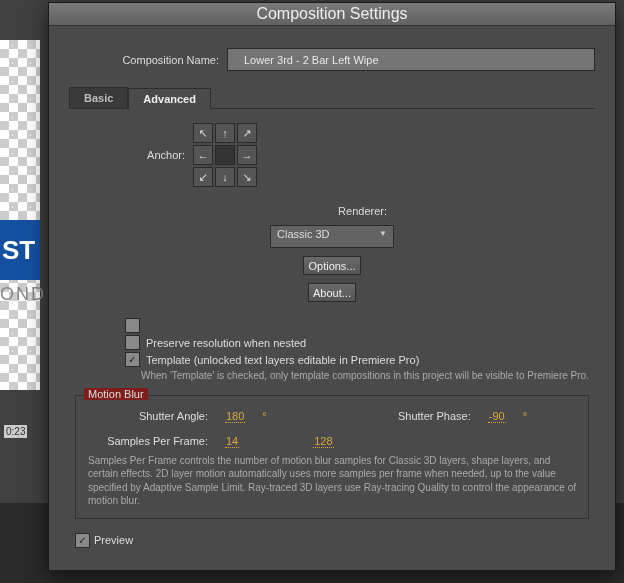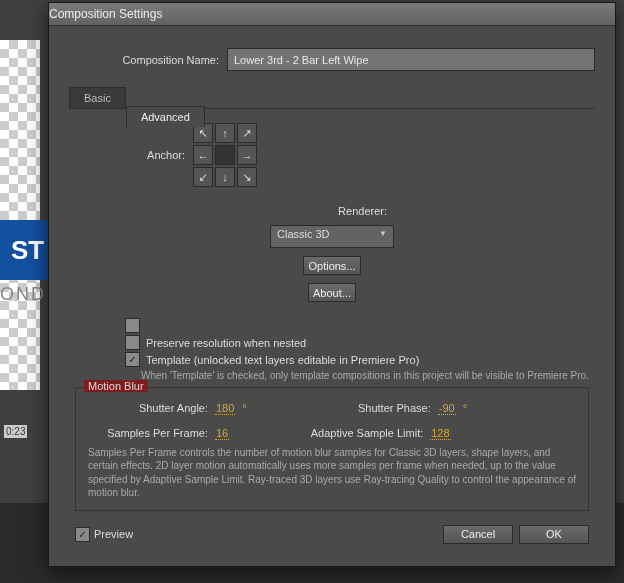--- a/index.html
+++ b/index.html
@@ -36,21 +36,21 @@
       position: absolute;
       left: 0;
       top: 220px;
       width: 38px;
       height: 60px;
       background: #1450a0;
       color: #fff;
       font-size: 26px;
       font-weight: bold;
       line-height: 60px;
-      padding-left: 11px;
+      padding-left: 2px;
     }
     .bg-text {
       position: absolute;
       left: 0;
       top: 284px;
       color: #888;
       font-size: 18px;
       letter-spacing: 2px;
     }
     .timeline-bottom {
@@ -108,22 +108,23 @@
       background: #4a4a4a;
       border: 1px solid #1a1a1a;
       box-shadow: 0 5px 20px rgba(0,0,0,0.6);
       color: #ddd;
       font-size: 11px;
     }
     .titlebar {
       background: linear-gradient(#7a7a7a, #616161);
       height: 22px;
       line-height: 22px;
+      text-align: center;
       color: #eee;
-      font-size: 12px;
+      font-size: 16px;
       border-bottom: 1px solid #333;
     }
     .body {
       padding: 14px 20px 12px 20px;
     }
     .name-row {
       display: flex;
       align-items: center;
       gap: 8px;
       margin: 8px 0 16px;
@@ -131,43 +132,44 @@
     .name-row label {
       width: 150px;
       text-align: right;
       color: #ddd;
     }
     .name-input {
       flex: 1;
       background: #747474;
       border: 1px solid #2a2a2a;
       color: #e8e8e8;
-      padding: 2px 6px;
+      padding: 2px 16px;
       font-size: 11px;
       height: 17px;
     }
     .tabs {
       display: flex;
       gap: 0;
       border-bottom: 1px solid #2e2e2e;
+      font-weight: bold;
     }
     .tab {
       padding: 4px 14px;
       font-size: 11px;
       color: #bbb;
       background: #3a3a3a;
       border: 1px solid #2e2e2e;
       border-bottom: none;
       position: relative;
       cursor: pointer;
     }
     .tab.active {
       background: #4a4a4a;
       color: #eee;
-      top: 19px;
+      top: 1px;
     }
     .tab-content {
       padding: 14px 6px 10px;
     }
     .anchor-group {
       display: flex;
       align-items: center;
       gap: 8px;
       margin-bottom: 18px;
     }
@@ -246,21 +248,21 @@
       align-items: center;
       justify-content: center;
       font-size: 10px;
       color: #222;
       cursor: pointer;
     }
     .helper {
       font-size: 10px;
       color: #aaa;
       padding-left: 66px;
-      margin: 2px 0 4px;
+      margin: 2px 0 12px;
       line-height: 1.35;
     }
     .fieldset {
       border: 1px solid #333;
       border-radius: 0;
       padding: 10px 10px 10px 12px;
       margin-top: 4px;
       position: relative;
     }
     .legend {
@@ -268,21 +270,21 @@
       top: -8px;
       left: 8px;
       background: #7f1d1d;
       padding: 0 4px;
       color: #ddd;
       font-size: 11px;
     }
     .mb-row {
       display: flex;
       align-items: center;
-      gap: 7px;
+      gap: 17px;
       margin: 4px 0 6px;
     }
     .mb-label {
       width: 120px;
       text-align: right;
       color: #ddd;
     }
     .val {
       color: #d8a63d;
       border-bottom: 1px dotted #d8a63d;
@@ -384,33 +386,28 @@
           <span class="mb-label">Shutter Angle:</span>
           <span class="val">180</span>
           <span style="color:#d8a63d;"> °</span>
           <span style="width:70px;"></span>
           <span class="mb-label" style="width:100px;">Shutter Phase:</span>
           <span class="val">-90</span>
           <span style="color:#d8a63d;"> °</span>
         </div>
         <div class="mb-row" style="margin-top:12px;">
           <span class="mb-label">Samples Per Frame:</span>
-          <span class="val">16</span>
+          <span class="val">14</span>
           <span style="width:40px;"></span>
-          <span class="mb-label" style="width:140px;">Adaptive Sample Limit:</span>
           <span class="val">128</span>
         </div>
         <div class="mb-help">Samples Per Frame controls the number of motion blur samples for Classic 3D layers, shape layers, and certain effects. 2D layer motion automatically uses more samples per frame when needed, up to the value specified by Adaptive Sample Limit. Ray-traced 3D layers use Ray-tracing Quality to control the appearance of motion blur.</div>
       </div>
 
       <div class="footer">
         <div class="pv">
           <span class="ck">✓</span>
           <span>Preview</span>
         </div>
-        <div class="footer-btns">
-          <button class="btn">Cancel</button>
-          <button class="btn">OK</button>
-        </div>
       </div>
     </div>
   </div>
 </div>
 
 </body></html>

